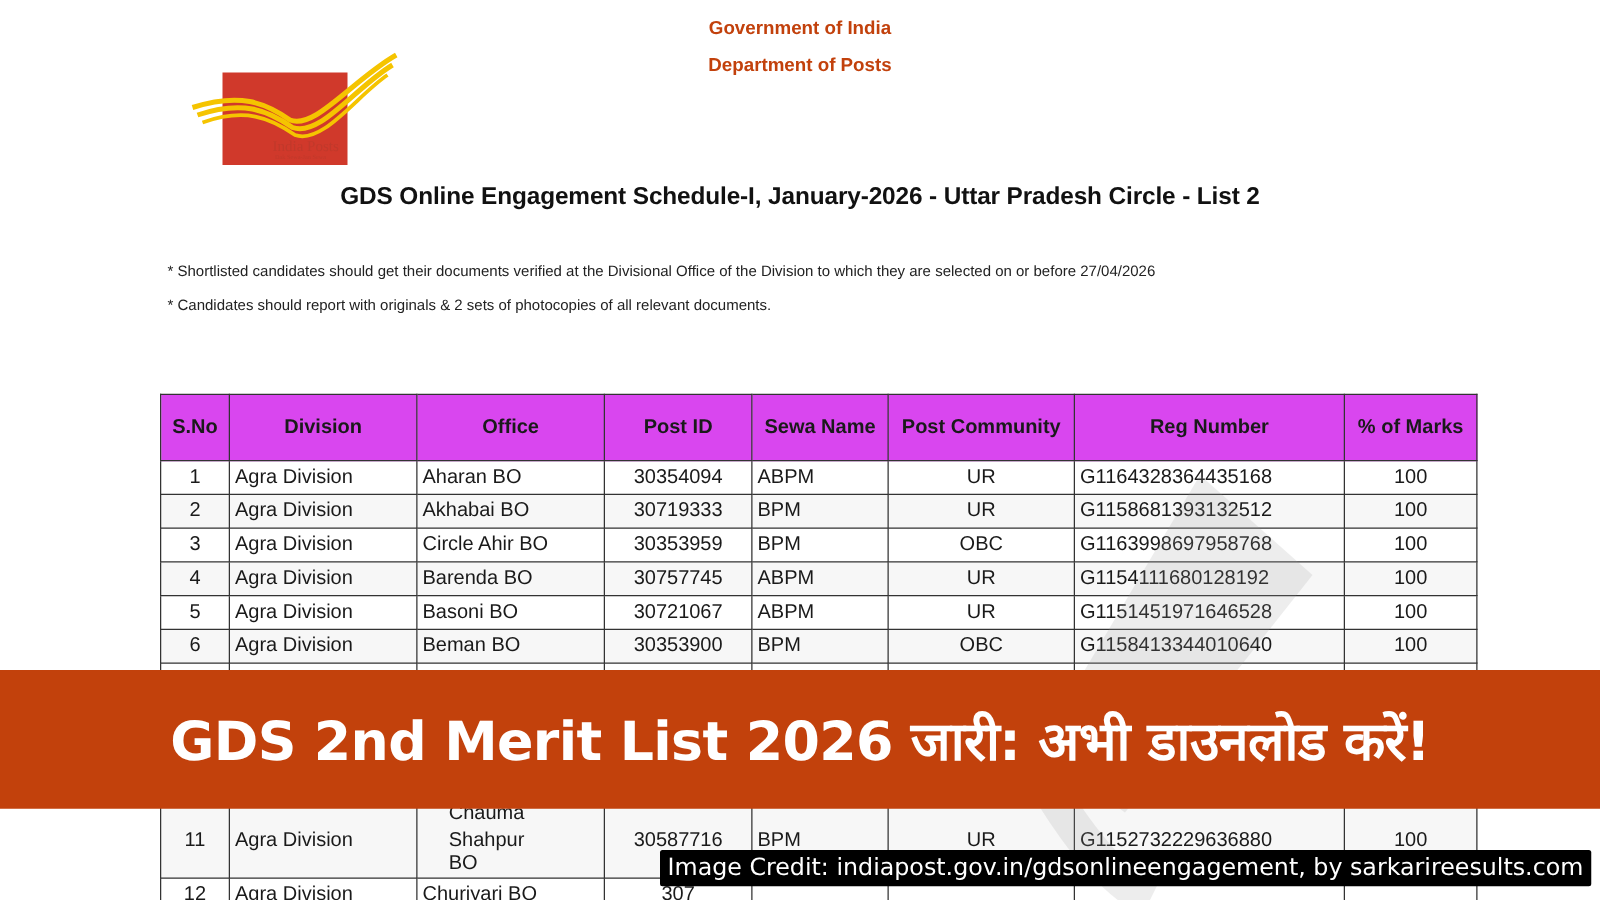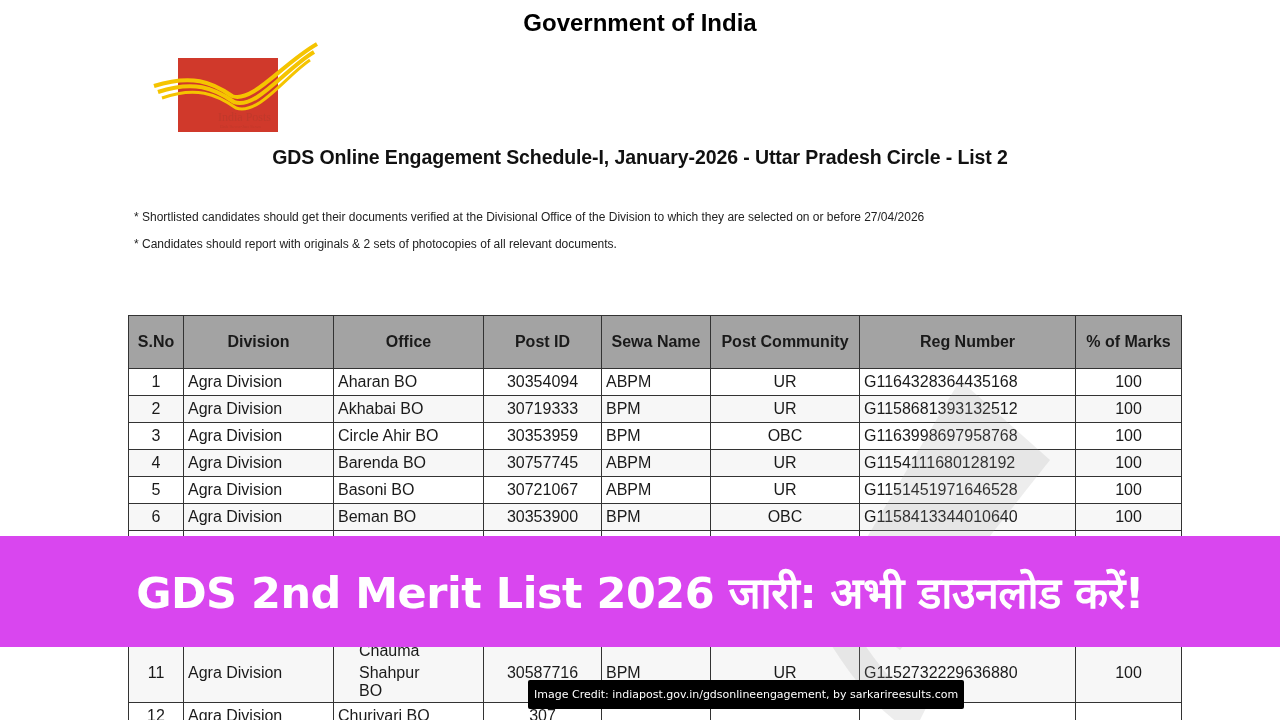--- a/index.html
+++ b/index.html
@@ -7,62 +7,63 @@
   body { position: relative; font-family: "Liberation Sans", sans-serif; color: #111; }
 
   .logo { position: absolute; left: 152px; top: 24px; width: 170px; height: 112px; }
   .logo .hindi1 { position: absolute; left: 30px; top: 19px; font-family: "DejaVu Serif", serif; font-size: 13px; color: #c0392b; white-space: nowrap; margin-top: 48px; }
   .logo .hindi2 { position: absolute; left: 30px; top: 19px; font-family: Liberation Serif, serif; font-size: 8px; color: #c0392b; white-space: nowrap; margin-top: 14px; }
   .logo .env { position: absolute; left: 26px; top: 34px; width: 100px; height: 74px; background: #d0392b; }
   .logo svg.streaks { position: absolute; left: 0; top: 10px; }
   .logo .ip { position: absolute; left: 66px; top: 86px; font-family: "Liberation Serif", serif; font-size: 12px; color: #c0392b; white-space: nowrap; }
   .logo .tag { position: absolute; left: 68px; top: 100px; font-family: "Liberation Serif", serif; font-size: 5px; color: #c0392b; white-space: nowrap; }
 
-  .gov { position: absolute; left: 440px; top: 8px; width: 400px; text-align: center; font-weight: bold; font-size: 24px; line-height: 30px; color: #000000; }
+  .gov { position: absolute; left: 440px; top: 8px; width: 400px; text-align: center; font-weight: bold; font-size: 15px; line-height: 30px; color: #c2410c; }
   .schedule { position: absolute; left: 0; top: 146px; width: 1280px; text-align: center; font-weight: bold; font-size: 19.5px; color: #111; letter-spacing: -0.1px; }
   .notes { position: absolute; left: 134px; top: 204px; width: 980px; font-size: 12px; line-height: 27px; color: #222; }
   .notes p { margin: 0; }
 
   .watermark { position: absolute; left: 0; top: 0; width: 1280px; height: 720px; pointer-events: none; }
 
   table.merit { position: absolute; left: 128px; top: 315px; border-collapse: collapse; font-size: 16px; color: #1a1a1a; }
   table.merit th, table.merit td { border: 1.6px solid #333; padding: 0 4px; white-space: nowrap; }
-  table.merit th { background: #a3a3a3; height: 53px; font-weight: bold; text-align: center; font-size: 16px; }
+  table.merit th { background: #d946ef; height: 53px; font-weight: bold; text-align: center; font-size: 16px; }
   table.merit td { height: 27px; }
   table.merit tr:nth-child(even) td { background: #f7f7f7; }
   td.c { text-align: center; }
   td.l { text-align: left; }
   tr.gap td { height: 113px; }
   tr.tall td { height: 47px; }
   tr.tall td.wrap { white-space: normal; line-height: 22px; vertical-align: top; padding-top: 0px; }
   tr.tall td.wrap span { display: block; margin-top: -4px; margin-left: 21px; }
 
-  .banner { position: absolute; left: 0; top: 536px; width: 1280px; height: 111px; background: #d946ef; display: flex; align-items: center; justify-content: center; }
+  .banner { position: absolute; left: 0; top: 536px; width: 1280px; height: 111px; background: #c2410c; display: flex; align-items: center; justify-content: center; }
   .banner span { color: #ffffff; font-family: "DejaVu Sans", sans-serif; font-weight: bold; font-size: 43px; letter-spacing: -0.5px; white-space: nowrap; }
 
-  .credit { position: absolute; left: 528px; top: 680px; height: 29px; background: #000000; color: #ffffff; font-family: "DejaVu Sans", sans-serif; font-size: 11px; line-height: 29px; padding: 0 6px; white-space: nowrap; border-radius: 2px; }
+  .credit { position: absolute; left: 528px; top: 680px; height: 29px; background: #000000; color: #ffffff; font-family: "DejaVu Sans", sans-serif; font-size: 19px; line-height: 29px; padding: 0 6px; white-space: nowrap; border-radius: 2px; }
 </style>
 </head>
 <body>
 
 <div class="logo">
   <div class="hindi1">भारतीय डाक</div>
   <div class="hindi2">डाक सेवा-जन सेवा</div>
   <div class="env"></div>
   <svg class="streaks" width="170" height="80" viewBox="0 0 170 80">
     <path d="M2 52 C 40 40, 60 48, 80 62 C 100 70, 130 30, 165 10" stroke="#f5c400" stroke-width="4" fill="none"></path>
     <path d="M6 58 C 42 46, 62 54, 82 68 C 104 76, 132 36, 162 18" stroke="#f5c400" stroke-width="4" fill="none"></path>
     <path d="M10 64 C 44 52, 64 60, 84 74 C 106 82, 134 42, 158 26" stroke="#f5c400" stroke-width="3" fill="none"></path>
   </svg>
   <div class="ip">India Posts</div>
   <div class="tag">Dak Sewa-Jan Sewa</div>
 </div>
 
 <div class="gov">
   <div>Government of India</div>
+  <div>Department of Posts</div>
 </div>
 
 <div class="schedule">GDS Online Engagement Schedule-I, January-2026 - Uttar Pradesh Circle - List 2</div>
 
 <div class="notes">
   <p>* Shortlisted candidates should get their documents verified at the Divisional Office of the Division to which they are selected on or before 27/04/2026</p>
   <p>* Candidates should report with originals &amp; 2 sets of photocopies of all relevant documents.</p>
 </div>
 
 <table class="merit">

